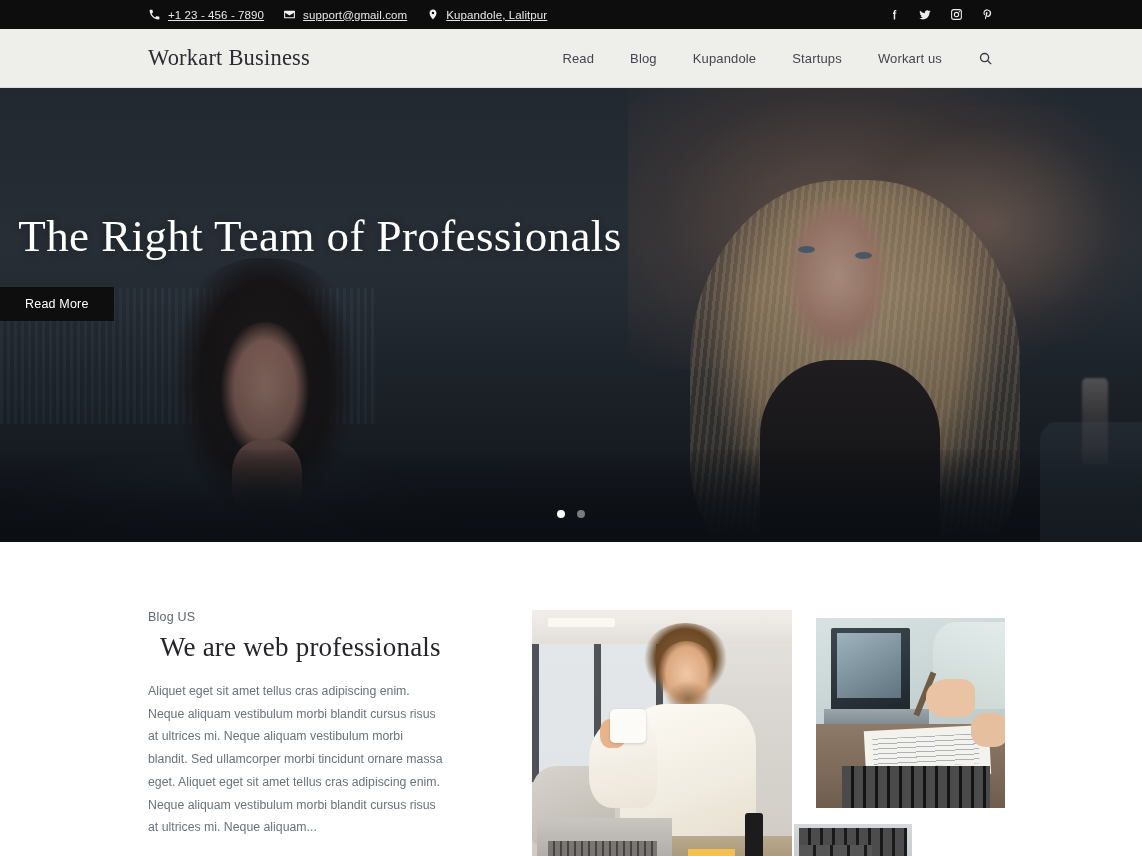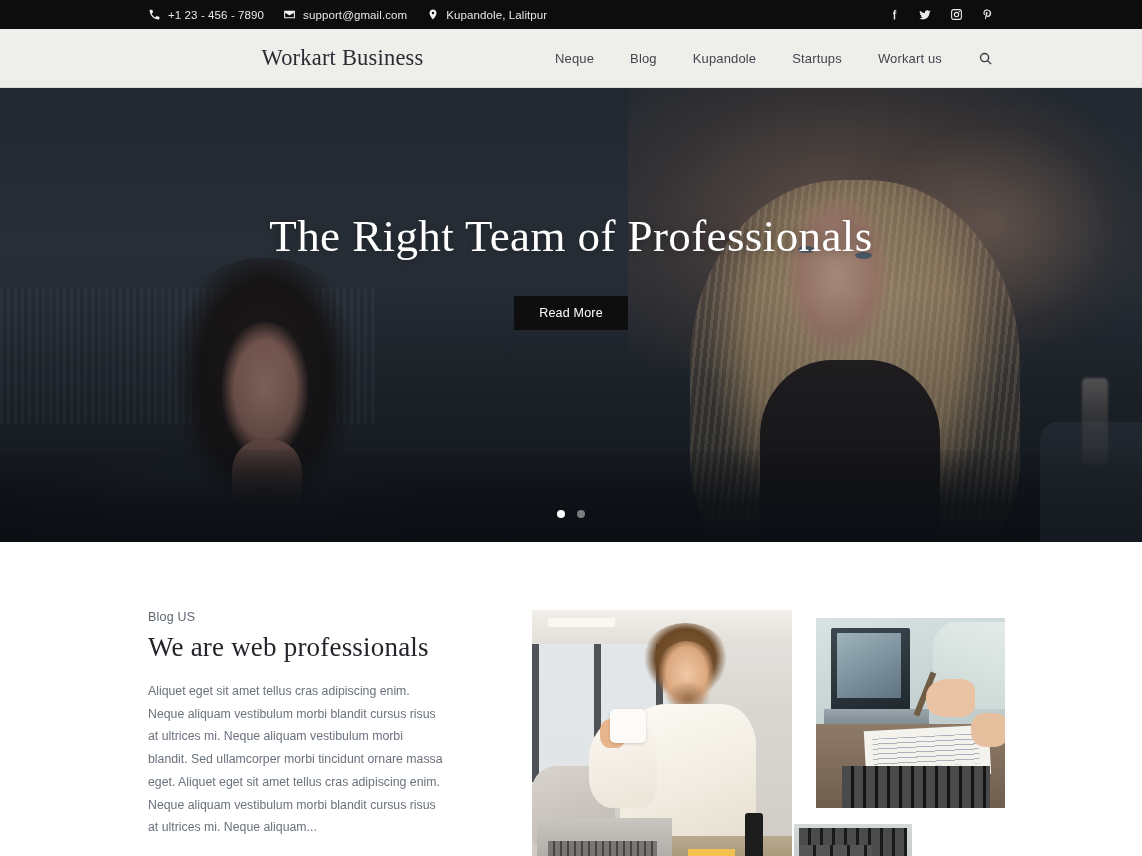--- a/index.html
+++ b/index.html
@@ -16,21 +16,21 @@
   .topbar{
     height:29px;
     background:#0d0d0d;
     display:flex;
     align-items:center;
     padding:0 148px;
     color:#e8e8e8;
     font-size:11.5px;
   }
   .topbar-left{ display:flex; align-items:center; gap:19px; flex:1; }
-  .tb-item{ display:flex; align-items:center; gap:7px; white-space:nowrap; color:#e8e8e8; letter-spacing:.1px;}
+  .tb-item{ display:flex; align-items:center; gap:7px; white-space:nowrap; color:#e8e8e8; letter-spacing:.1px;text-decoration:underline;}
   .tb-item .ic{ display:inline-flex; width:13px; height:13px; align-items:center; justify-content:center; opacity:.95;}
   .tb-item .ic svg{ display:block; }
   .topbar-right{ display:flex; align-items:center; gap:17px; }
   .soc{
     width:14px;height:14px;display:inline-flex;align-items:center;justify-content:center;
     color:#ffffff; opacity:.92;
   }
   .soc svg{display:block;}
 
   
@@ -41,21 +41,20 @@
     align-items:center;
     padding:0 148px;
     border-bottom:1px solid #dedbd6;
   }
   .logo{
     font-family:"Liberation Serif", serif;
     font-size:22.5px;
     color:#2b2b33;
     letter-spacing:.2px;
     flex:1;
-    text-align:center;
   }
   .nav{ display:flex; align-items:center; gap:0; }
   .nav a{
     font-size:13px;
     color:#444450;
     text-decoration:none;
     padding:0 18px;
     letter-spacing:.15px;
     white-space:nowrap;
   }
@@ -155,21 +154,21 @@
     background:linear-gradient(180deg, rgba(120,140,158,.18) 0%, rgba(90,108,124,.30) 100%);
     border-top-left-radius:18px;
   }
   .hero-overlay{
     position:absolute; inset:0;
     background:linear-gradient(180deg, rgba(16,20,26,.34) 0%, rgba(16,20,26,.30) 45%, rgba(10,13,18,.58) 100%);
   }
   .hero-inner{
     position:relative;
     height:100%;
-    display:flex;flex-direction:column;align-items:center;
+    display:flex;flex-direction:column;
     padding-top:125px;
   }
   .hero-title{
     font-family:"Liberation Serif", serif;
     font-size:45px;
     line-height:1.06;
     color:#ffffff;
     text-align:center;
     max-width:640px;
     font-weight:400;
@@ -178,21 +177,21 @@
   }
   .hero-sub{
     margin-top:18px;
     font-size:12.5px;
     line-height:1.65;
     color:#f2f0ee;
     text-align:center;
     max-width:420px;
     text-shadow:0 1px 6px rgba(0,0,0,.45);
   }
-  .hero-btns{ margin-top:35px; display:flex; gap:14px; }
+  .hero-btns{ margin-top:26px; display:flex; gap:14px; }
   .btn{
     font-size:12.5px;
     padding:11px 25px;
     border:none;
     cursor:pointer;
     letter-spacing:.2px;
     line-height:1;
     font-family:"Liberation Sans", sans-serif;
   }
   .btn-dark{ background:#0e0e0e; color:#ffffff; }
@@ -216,20 +215,21 @@
   .about-label{
     font-size:12.5px; color:#5e6670; letter-spacing:.2px; margin-bottom:8px;
   }
   .about-title{
     font-family:"Liberation Serif", serif;
     font-size:27px;
     color:#23252b;
     font-weight:400;
     letter-spacing:.2px;
     margin-bottom:17px;
+    margin-left:12px;
   }
   .about-text{
     font-size:12.3px;
     line-height:1.85;
     color:#6a727c;
     max-width:296px;
     margin-bottom:21px;
   }
   .about-right{
     flex:1; position:relative; margin-left:84px;
@@ -396,21 +396,21 @@
       <svg width="13" height="13" viewBox="0 0 24 24" fill="#ffffff">
         <path d="M12.2 2.5C7.3 2.5 4.5 5.8 4.5 9.2c0 1.6.9 3.5 2.3 4.1.2.1.3 0 .4-.2l.3-1.2c0-.1 0-.2-.1-.3-.5-.6-.8-1.5-.8-2.4 0-2.4 1.8-4.7 4.9-4.7 2.7 0 4.6 1.8 4.6 4.4 0 3-1.3 5.5-3.3 5.5-1.1 0-1.9-.9-1.6-2 .3-1.3.9-2.6.9-3.6 0-.8-.4-1.5-1.4-1.5-1.1 0-2 1.1-2 2.6 0 1 .3 1.6.3 1.6l-1.3 5.6c-.4 1.7 0 3.7 0 3.9 0 .1.2.2.2.1.1-.1 1.4-1.7 1.8-3.3l.7-2.7c.4.7 1.5 1.3 2.6 1.3 3.4 0 5.8-3.1 5.8-7.3 0-3.1-2.7-6.1-6.6-6.1z"></path>
       </svg>
     </a>
   </div>
 </div>
 
 <div class="header">
   <div class="logo">Workart Business</div>
   <nav class="nav">
-    <a href="#">Neque</a>
+    <a href="#">Read</a>
     <a href="#">Blog</a>
     <a href="#">Kupandole</a>
     <a href="#">Startups</a>
     <a href="#">Workart us</a>
     <button class="search-btn" aria-label="Search">
       <svg width="15" height="15" viewBox="0 0 24 24" fill="none" stroke="#3a3a44" stroke-width="2.2">
         <circle cx="10.5" cy="10.5" r="6.5"></circle>
         <line x1="15.6" y1="15.6" x2="21" y2="21"></line>
       </svg>
     </button>

